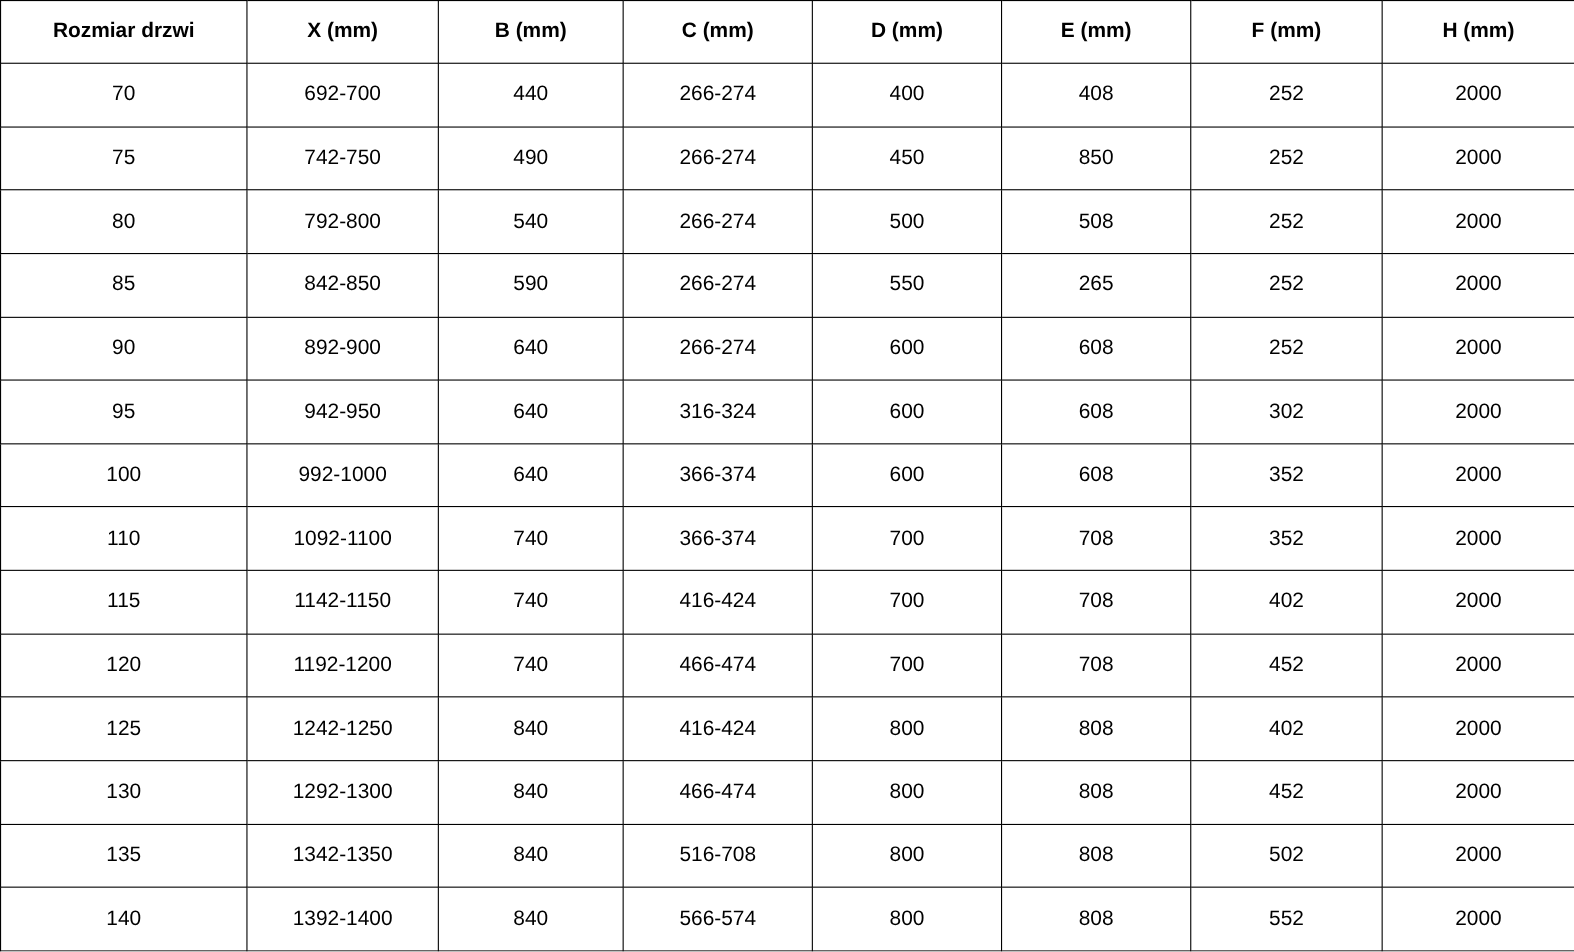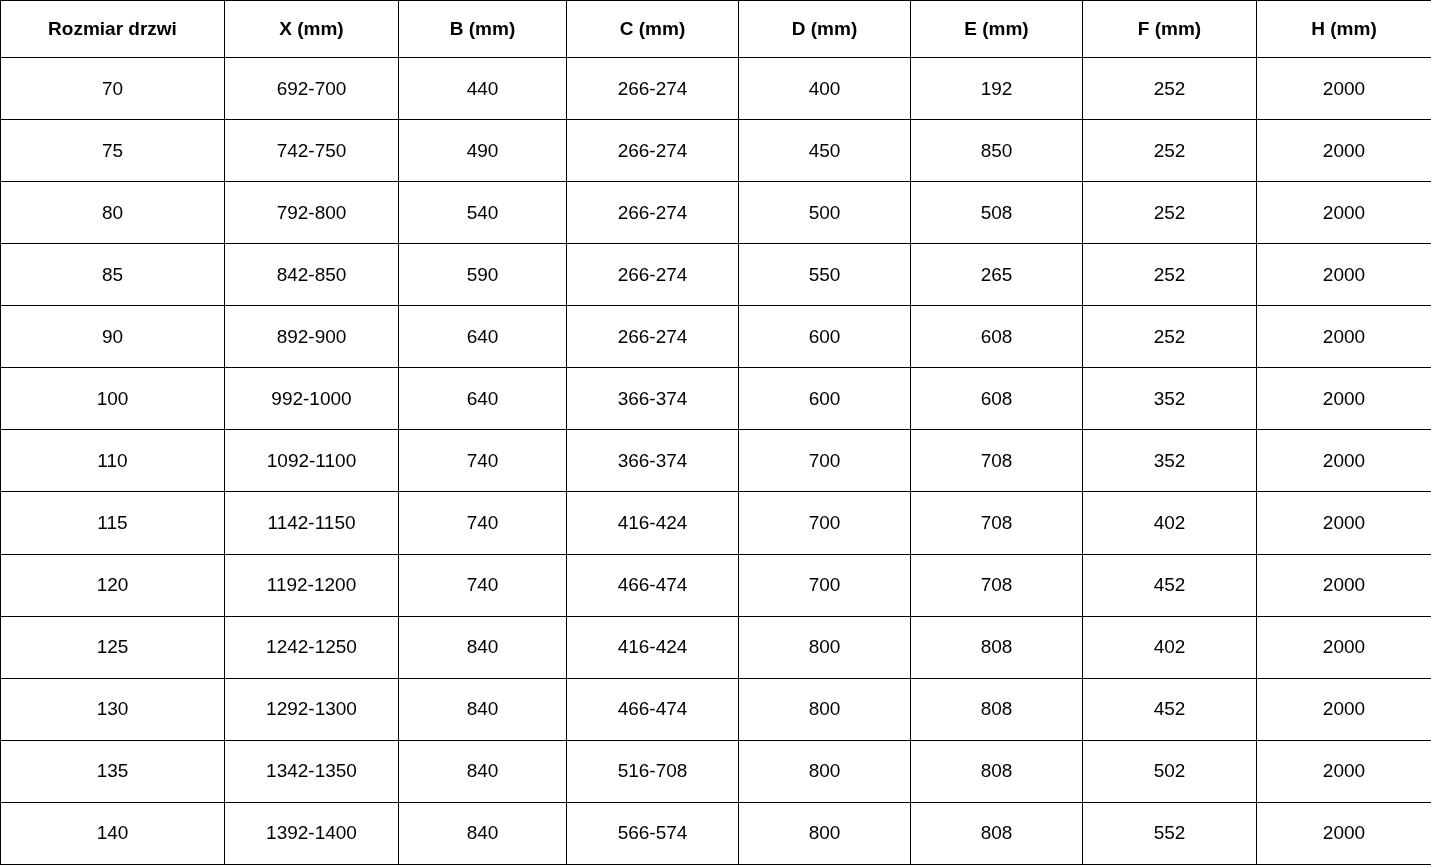--- a/index.html
+++ b/index.html
@@ -86,21 +86,21 @@
         <th>H (mm)</th>
       </tr>
     </thead>
     <tbody>
       <tr>
         <td>70</td>
         <td>692-700</td>
         <td>440</td>
         <td>266-274</td>
         <td>400</td>
-        <td>192</td>
+        <td>408</td>
         <td>252</td>
         <td>2000</td>
       </tr>
       <tr>
         <td>75</td>
         <td>742-750</td>
         <td>490</td>
         <td>266-274</td>
         <td>450</td>
         <td>850</td>
@@ -128,20 +128,30 @@
         <td>2000</td>
       </tr>
       <tr>
         <td>90</td>
         <td>892-900</td>
         <td>640</td>
         <td>266-274</td>
         <td>600</td>
         <td>608</td>
         <td>252</td>
+        <td>2000</td>
+      </tr>
+      <tr>
+        <td>95</td>
+        <td>942-950</td>
+        <td>640</td>
+        <td>316-324</td>
+        <td>600</td>
+        <td>608</td>
+        <td>302</td>
         <td>2000</td>
       </tr>
       <tr>
         <td>100</td>
         <td>992-1000</td>
         <td>640</td>
         <td>366-374</td>
         <td>600</td>
         <td>608</td>
         <td>352</td>

